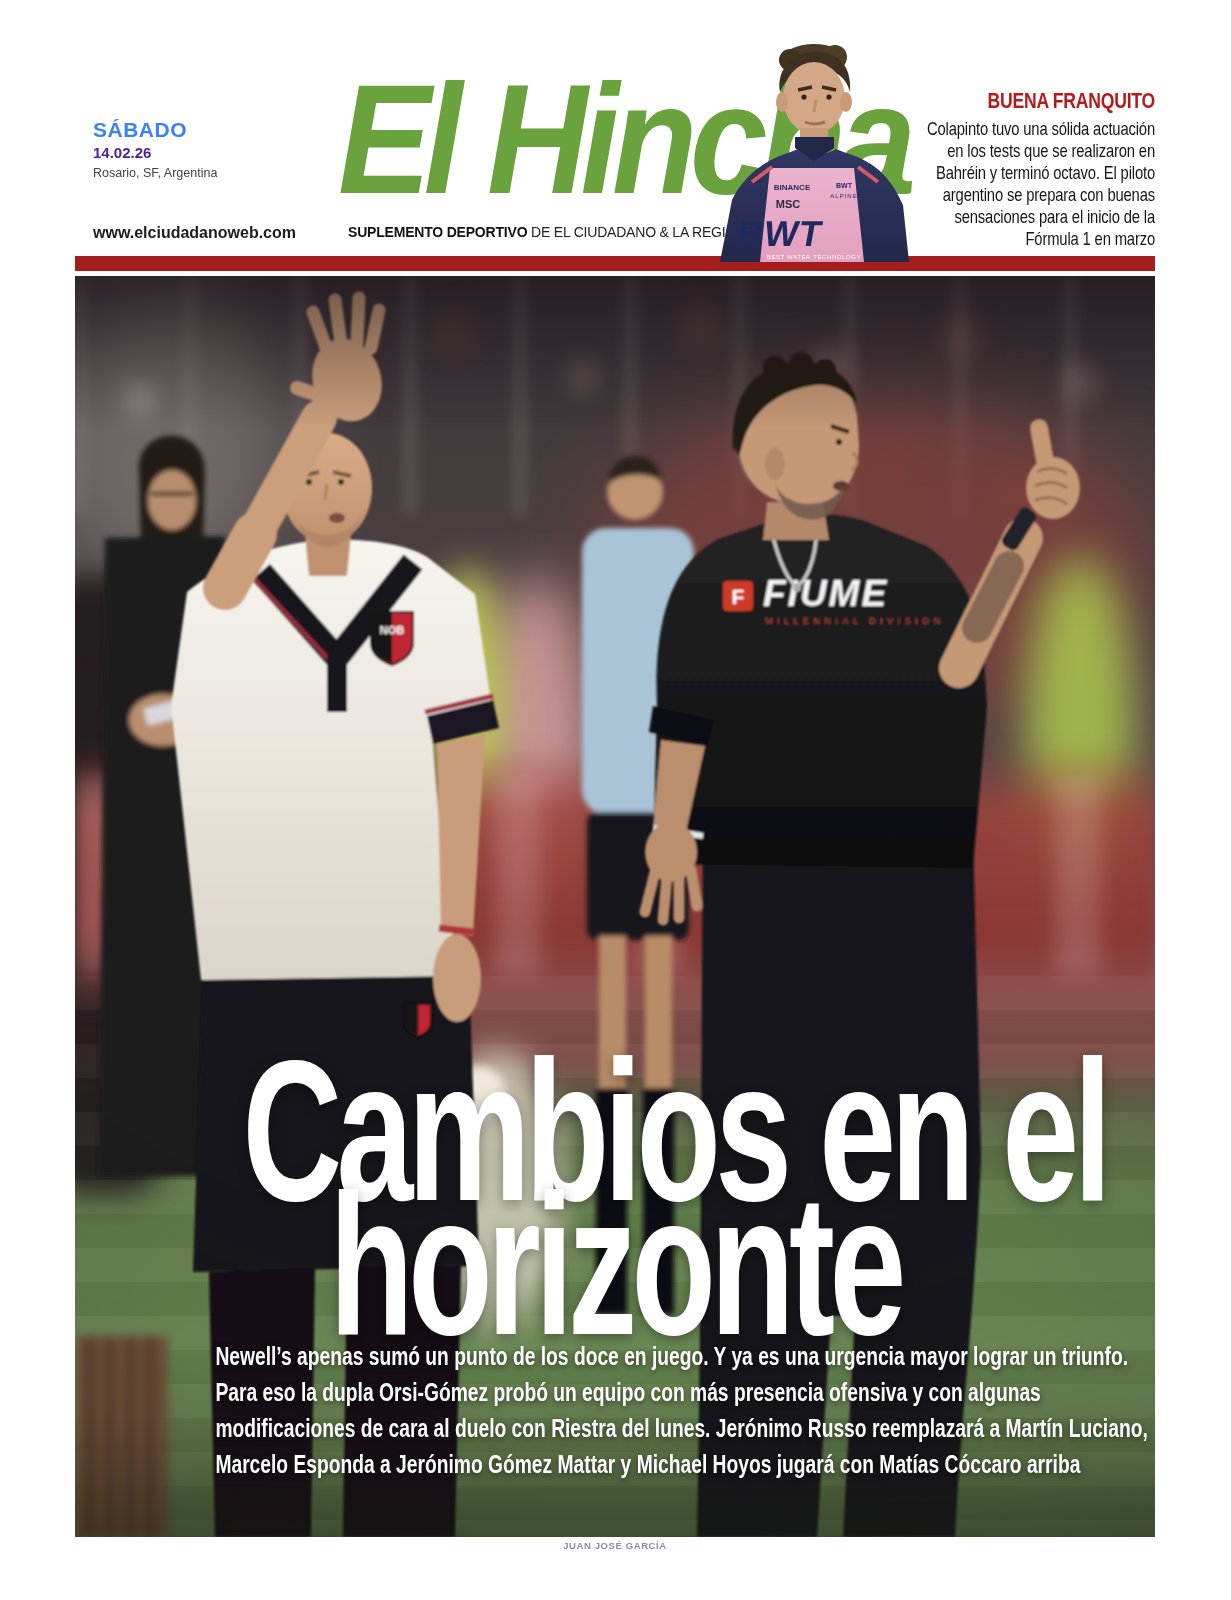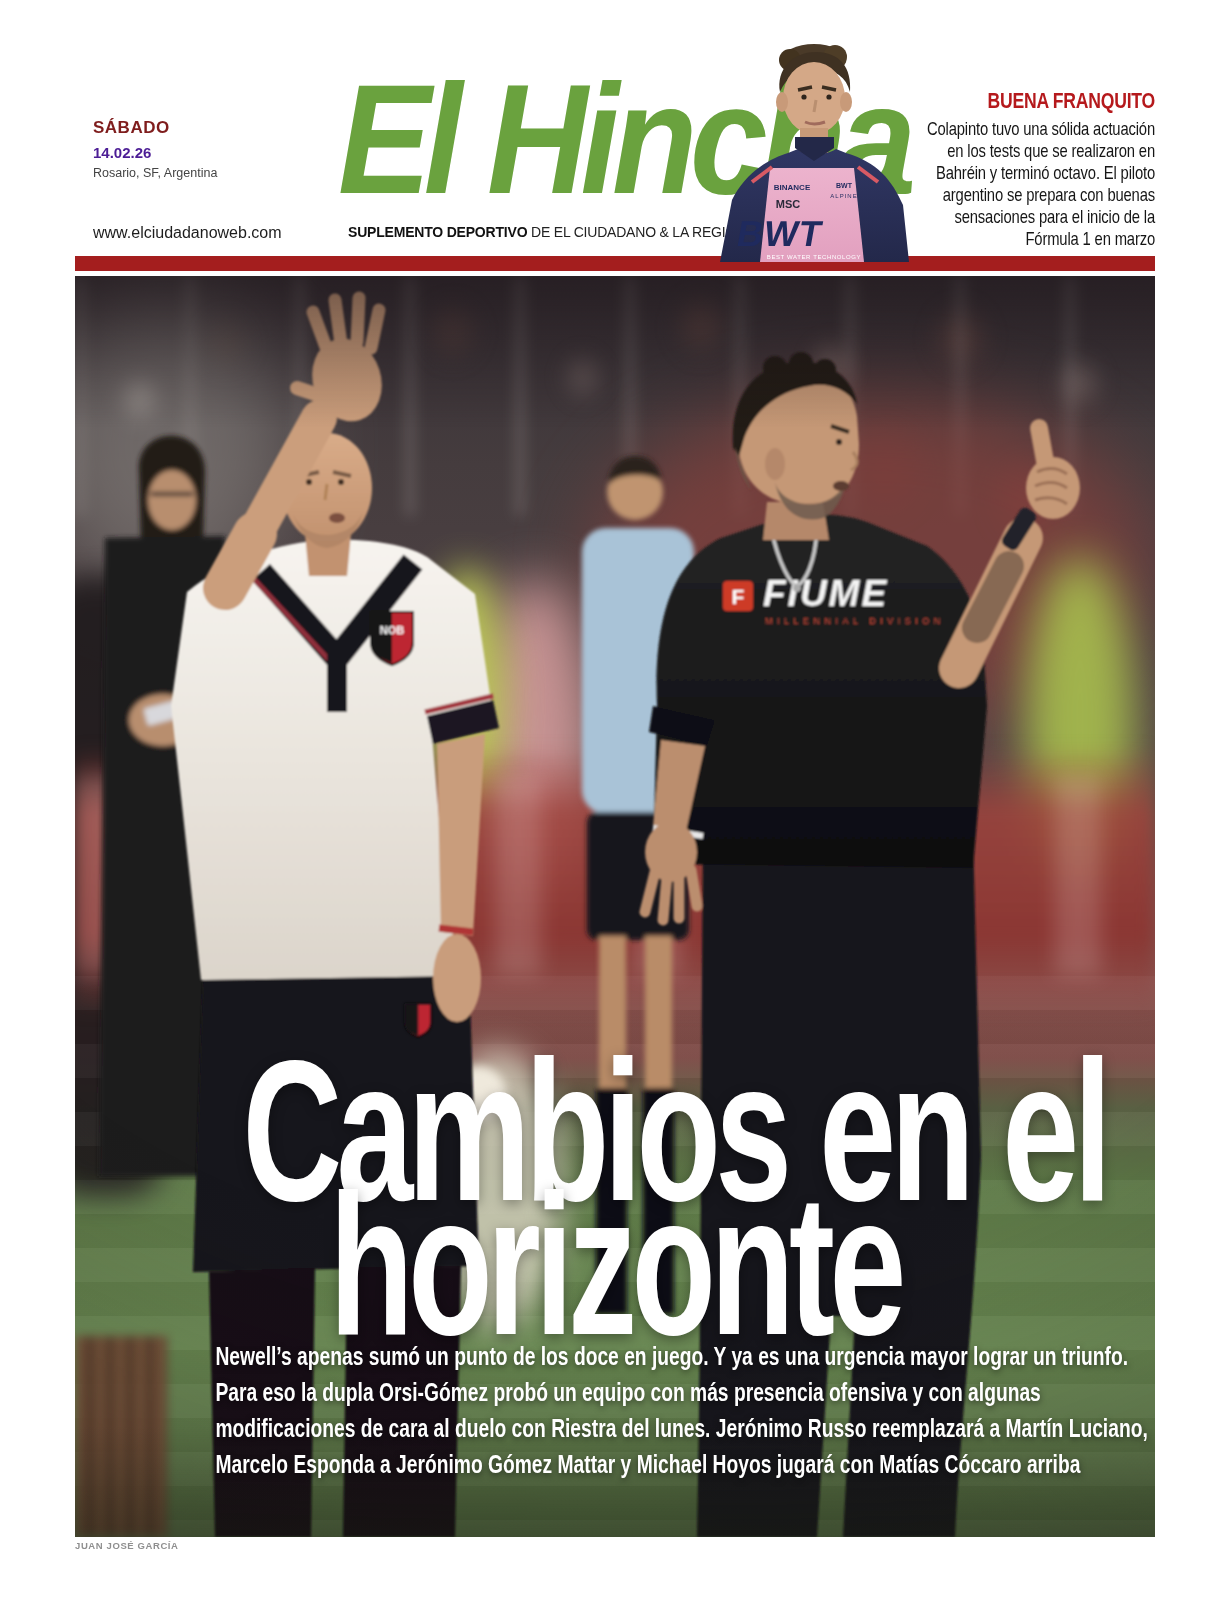--- a/index.html
+++ b/index.html
@@ -1,24 +1,24 @@
 <!DOCTYPE html>
 <html><head>
 <meta charset="utf-8">
 <style>
   * { margin:0; padding:0; box-sizing:border-box; }
   html,body { background:#ffffff; }
   body { font-family:"Liberation Sans", sans-serif; }
   .page { position:relative; width:1231px; height:1600px; background:#fff; overflow:hidden; }
 
   
-  .day     { position:absolute; left:93px; top:118px; font-size:17px; font-weight:700; letter-spacing:.5px; color:#7f1d1d; }
+  .day     { position:absolute; left:93px; top:118px; font-size:21px; font-weight:700; letter-spacing:.5px; color:#3b82f6; }
   .date    { position:absolute; left:93px; top:144px; font-size:15px; font-weight:700; color:#4c1d95; }
   .place   { position:absolute; left:93px; top:166px; font-size:12.5px; color:#444; }
-  .site    { position:absolute; left:93px; top:224px; font-size:16px; font-weight:400; color:#1d1d1d; }
+  .site    { position:absolute; left:93px; top:224px; font-size:16px; font-weight:700; color:#1d1d1d; }
 
   .logo    { position:absolute; left:338px; top:62px; font-size:155px; line-height:1; font-weight:700; font-style:italic;
              letter-spacing:-8px; color:#6aa23e; transform:scaleX(.9); transform-origin:0 0; white-space:nowrap; z-index:1; }
   .tagline { position:absolute; left:348px; top:224px; font-size:14px; color:#222; letter-spacing:-.2px; z-index:1; white-space:nowrap; }
   .tagline b { font-weight:700; color:#111;margin-top:24px; }
 
   .driver-svg { position:absolute; left:692px; top:40px; width:230px; height:222px; z-index:3; }
 
   .f1-note { position:absolute; right:76px; top:88px; width:300px; text-align:right; z-index:2;
              transform:scaleX(.8); transform-origin:100% 0; }
@@ -73,21 +73,21 @@
 
   .headline { position:absolute; left:0; top:788px; width:1080px; text-align:center; z-index:10;
               color:#fff; font-size:200px; font-weight:700; line-height:.67; letter-spacing:-8px;
               transform:scaleX(.69); transform-origin:540px 0;
               text-shadow:0 4px 16px rgba(0,0,0,.35); white-space:nowrap; }
   .deck { position:absolute; left:0; top:1062px; width:1080px; text-align:center; z-index:10;
           color:#fff; font-size:26px; font-weight:700; line-height:1.385;
           transform:scaleX(.74); transform-origin:540px 0;
           text-shadow:0 2px 8px rgba(0,0,0,.55); white-space:nowrap; }
 
-  .credit { position:absolute; left:75px; top:1540px; width:1080px; text-align:left;
+  .credit { position:absolute; left:75px; top:1540px; width:1080px; text-align:center;
             font-size:9.5px; font-weight:700; letter-spacing:.6px; color:#8f8f8f; }
 </style>
 </head>
 <body>
 
 <div class="page">
 
   <div class="day">SÁBADO</div>
   <div class="date">14.02.26</div>
   <div class="place">Rosario, SF, Argentina</div>

